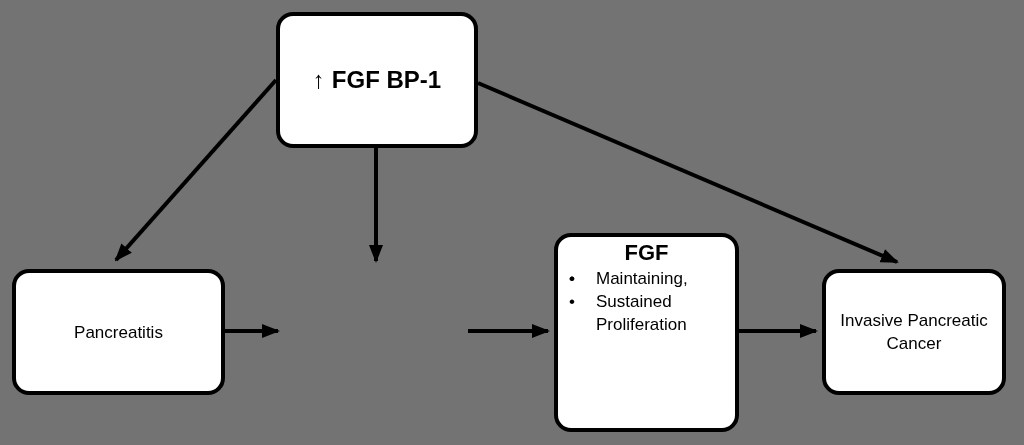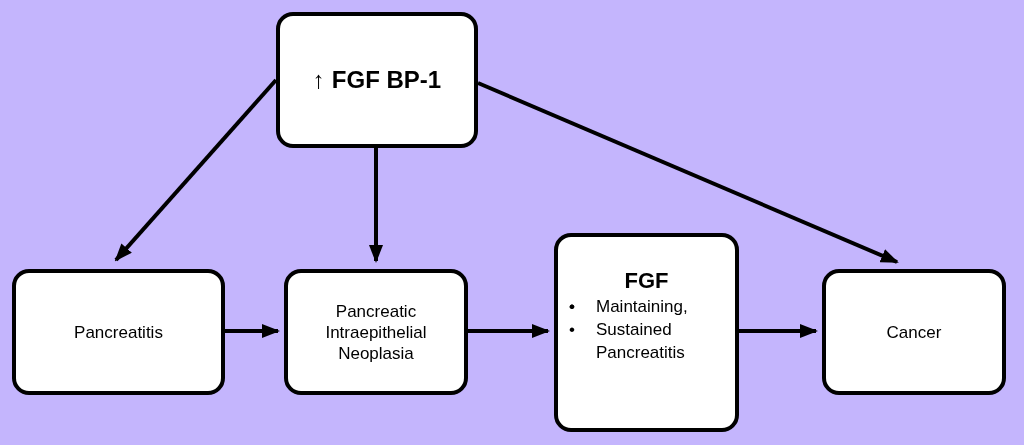--- a/index.html
+++ b/index.html
@@ -1,20 +1,20 @@
 <!DOCTYPE html>
 <html><head>
 <meta charset="utf-8">
 <style>
   html, body { margin: 0; padding: 0; background: #ffffff; }
   .stage {
     position: relative;
     width: 1024px;
     height: 445px;
-    background: #c4b5fd;
+    background: #737373;
     font-family: "Liberation Sans", sans-serif;
     color: #000000;
     overflow: hidden;
   }
   .arrow-layer {
     position: absolute;
     left: 0; top: 0;
     width: 1024px; height: 445px;
   }
   .node {
@@ -25,21 +25,21 @@
     background: #ffffff;
     display: flex;
     flex-direction: column;
     align-items: center;
     justify-content: center;
     text-align: center;
   }
   .node-fgf-bp1   { left: 276px; top: 12px;  width: 202px; height: 136px; }
   .node-pancreatitis { left: 12px;  top: 269px; width: 213px; height: 126px; }
   .node-panin     { left: 284px; top: 269px; width: 184px; height: 126px; }
-  .node-fgf       { left: 554px; top: 233px; width: 185px; height: 199px; justify-content: flex-start; padding-top: 30px; }
+  .node-fgf       { left: 554px; top: 233px; width: 185px; height: 199px; justify-content: flex-start; padding-top: 2px; }
   .node-invasive  { left: 822px; top: 269px; width: 184px; height: 126px; }
 
   .big-label { font-size: 24px; font-weight: bold; line-height: 28px; white-space: nowrap; }
   .up-glyph  { font-weight: 400; margin-right: 7px; }
   .body-label { font-size: 17px; line-height: 21px; }
 
   .fgf-title { font-size: 22px; font-weight: bold; line-height: 28px; }
   .fgf-body {
     align-self: stretch;
     text-align: left;
@@ -76,42 +76,38 @@
   <div class="node node-fgf-bp1">
     <div class="big-label">
       <span class="up-glyph">↑</span><span>FGF BP-1</span>
     </div>
   </div>
 
   <div class="node node-pancreatitis">
     <div class="body-label">Pancreatitis</div>
   </div>
 
-  <div class="node node-panin">
-    <div class="body-label">Pancreatic</div>
-    <div class="body-label">Intraepithelial</div>
-    <div class="body-label">Neoplasia</div>
-  </div>
 
   <div class="node node-fgf">
     <div class="fgf-title">FGF</div>
     <div class="fgf-body">
       <ul class="fgf-list">
         <li>
           <span class="bullet">•</span>
         </li>
         <li>
           <span class="bullet">•</span>
           <span>Maintaining,</span>
         </li>
         <li>
           <span class="bullet">•</span>
-          <span>Sustained Pancreatitis</span>
+          <span>Sustained Proliferation</span>
         </li>
       </ul>
     </div>
   </div>
 
   <div class="node node-invasive">
+    <div class="body-label" style="line-height:23px">Invasive Pancreatic</div>
     <div class="body-label" style="line-height:23px">Cancer</div>
   </div>
 
 </div>
 
 </body></html>

